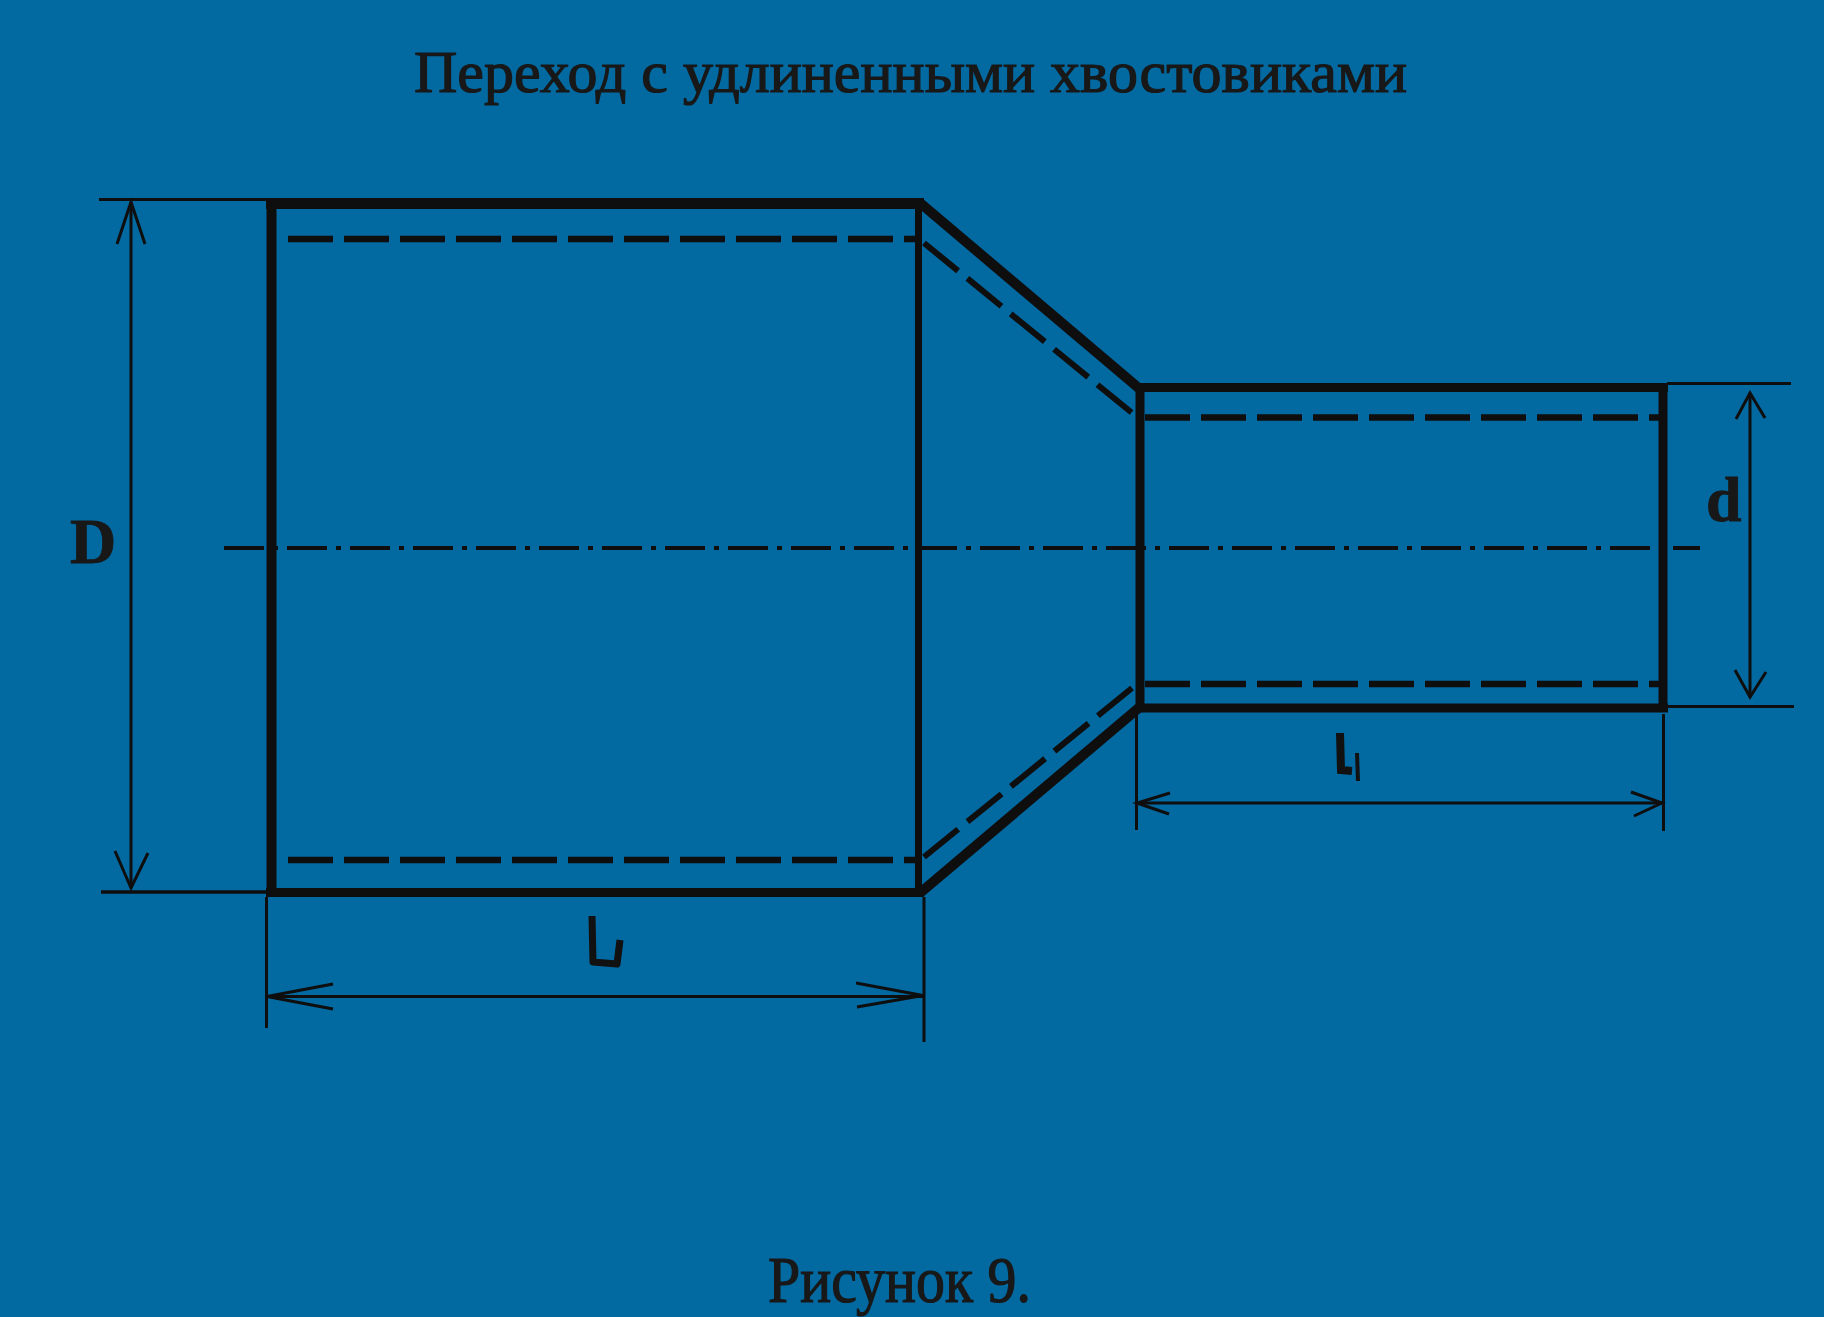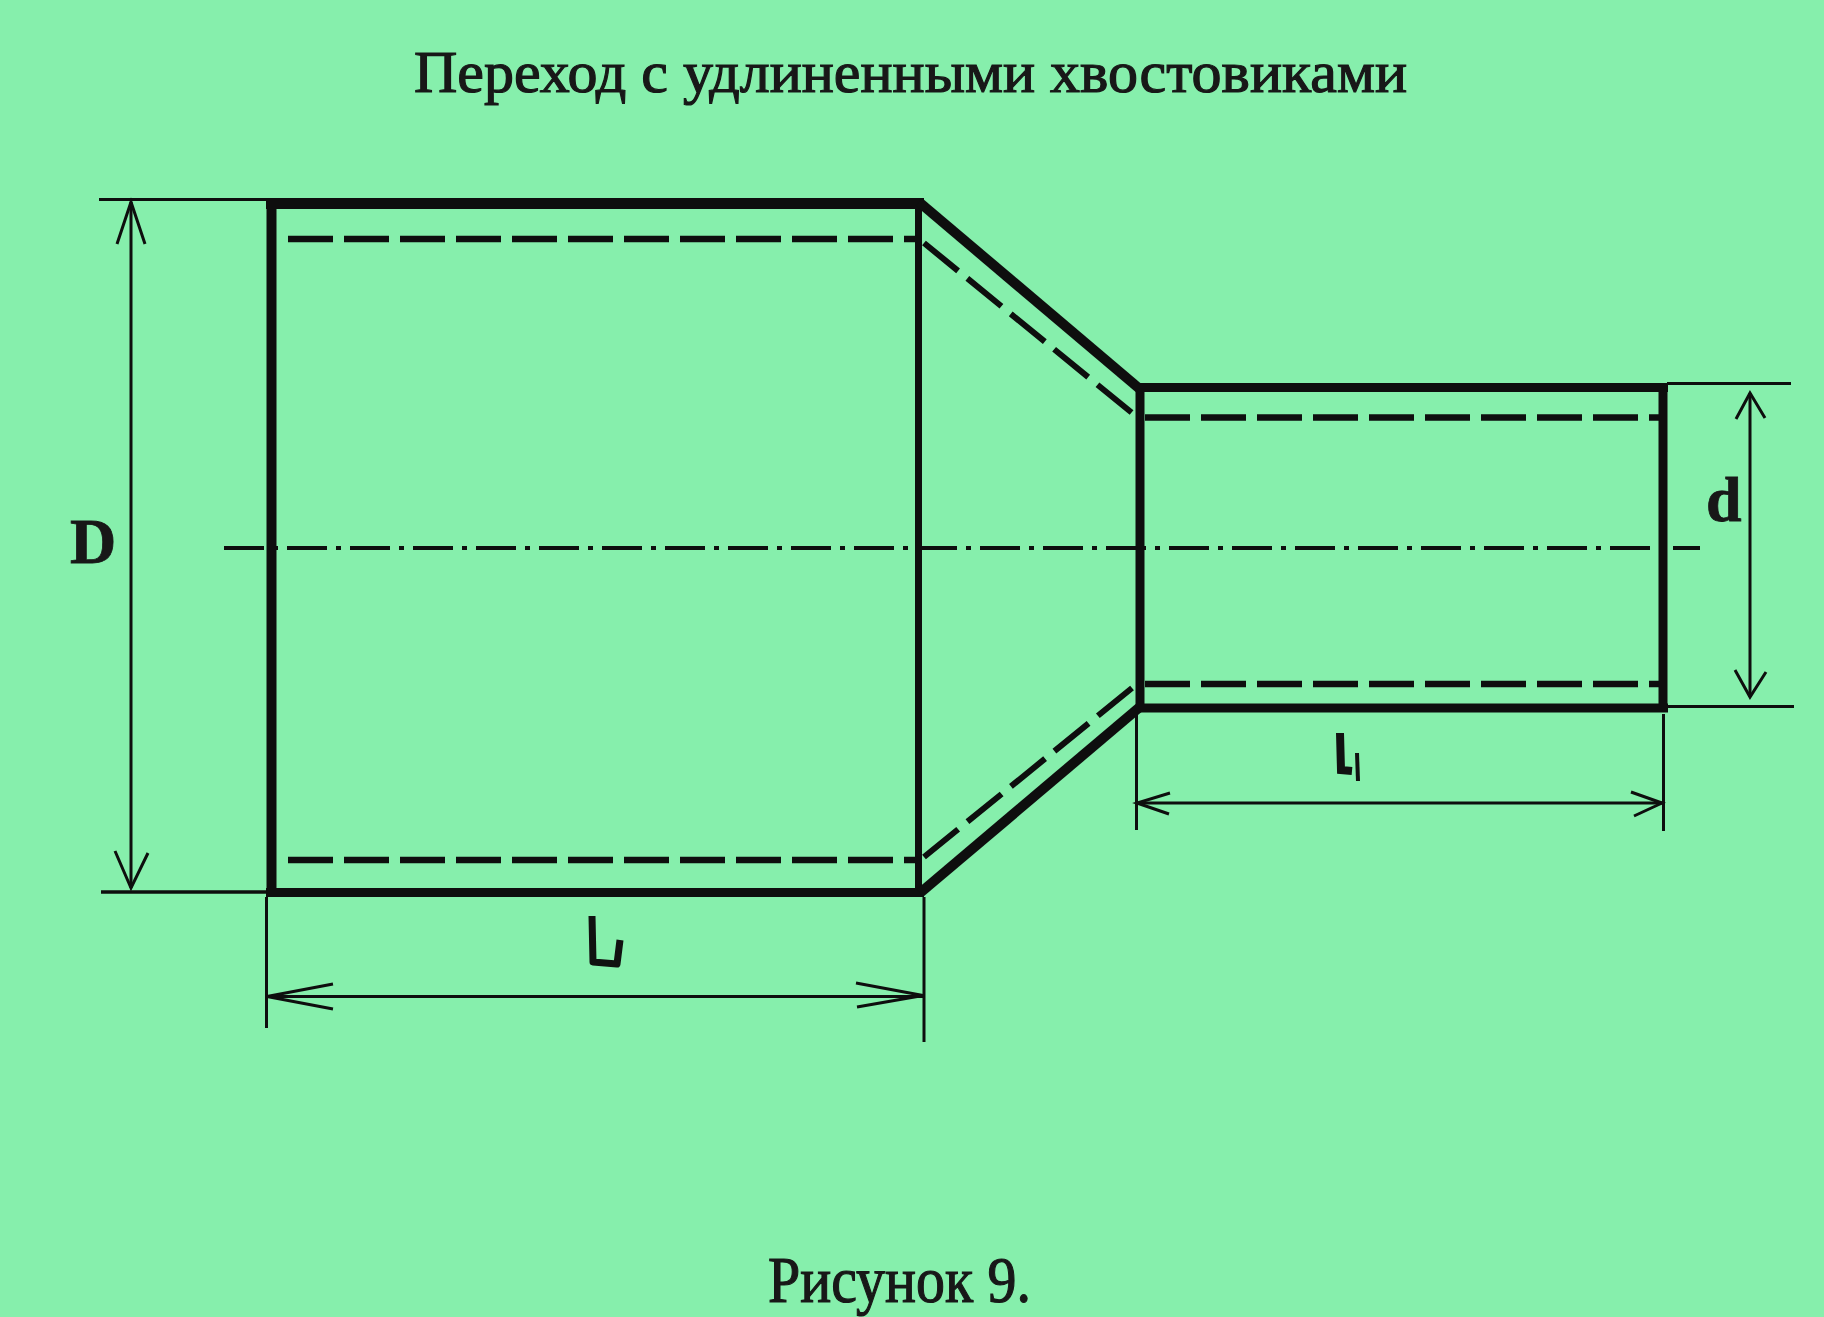--- a/index.html
+++ b/index.html
@@ -1,16 +1,16 @@
 <!DOCTYPE html>
 <html><head>
 <meta charset="utf-8">
 <style>
   html,body{margin:0;padding:0;}
-  #page{position:relative;width:1824px;height:1317px;background:#86efac;overflow:hidden;
+  #page{position:relative;width:1824px;height:1317px;background:#0369a1;overflow:hidden;
         font-family:"Liberation Serif", serif;}
   svg{position:absolute;top:0;left:0;display:block;}
 </style>
 </head>
 <body>
 <div id="page">
 <svg width="1824" height="1317" viewBox="0 0 1824 1317" fill="none">
 
   <text x="910.5" y="92" font-size="60" fill="#181818" stroke="#181818" stroke-width="1.2" text-anchor="middle" textLength="993" lengthAdjust="spacingAndGlyphs" font-family="Liberation Serif, serif">Переход с удлиненными хвостовиками</text>
 

